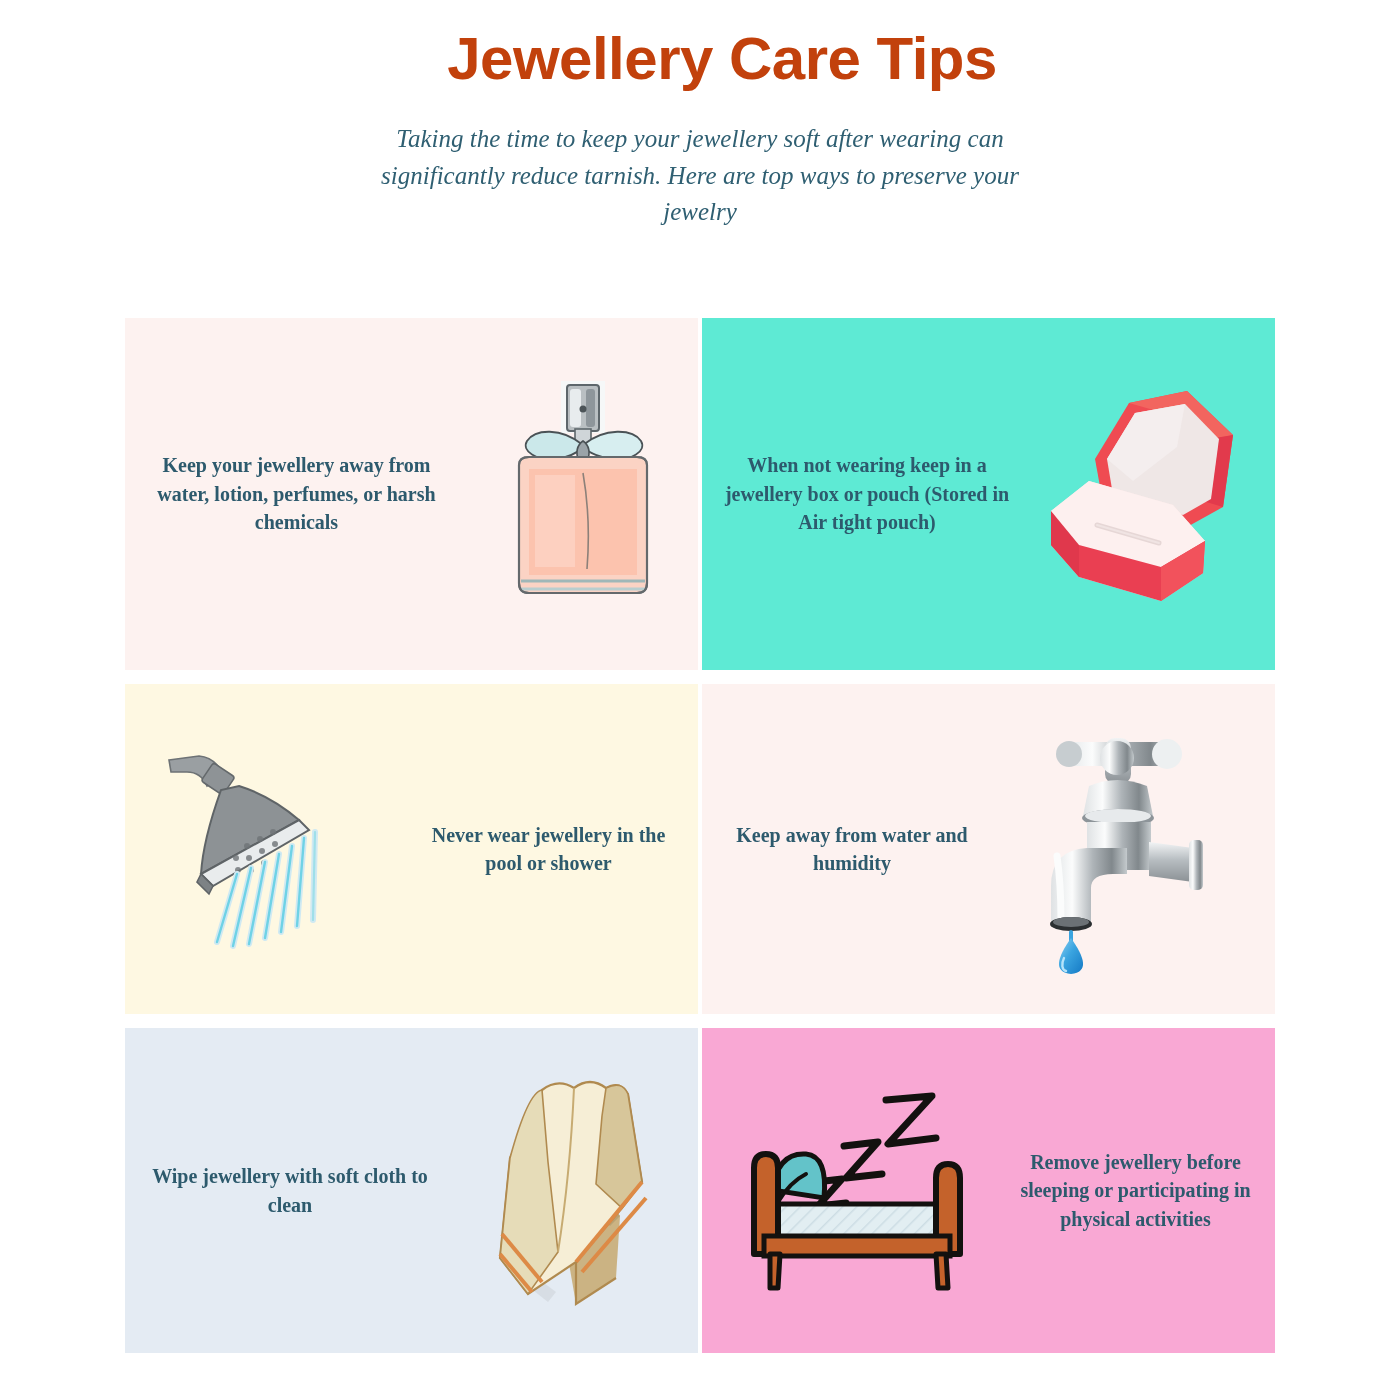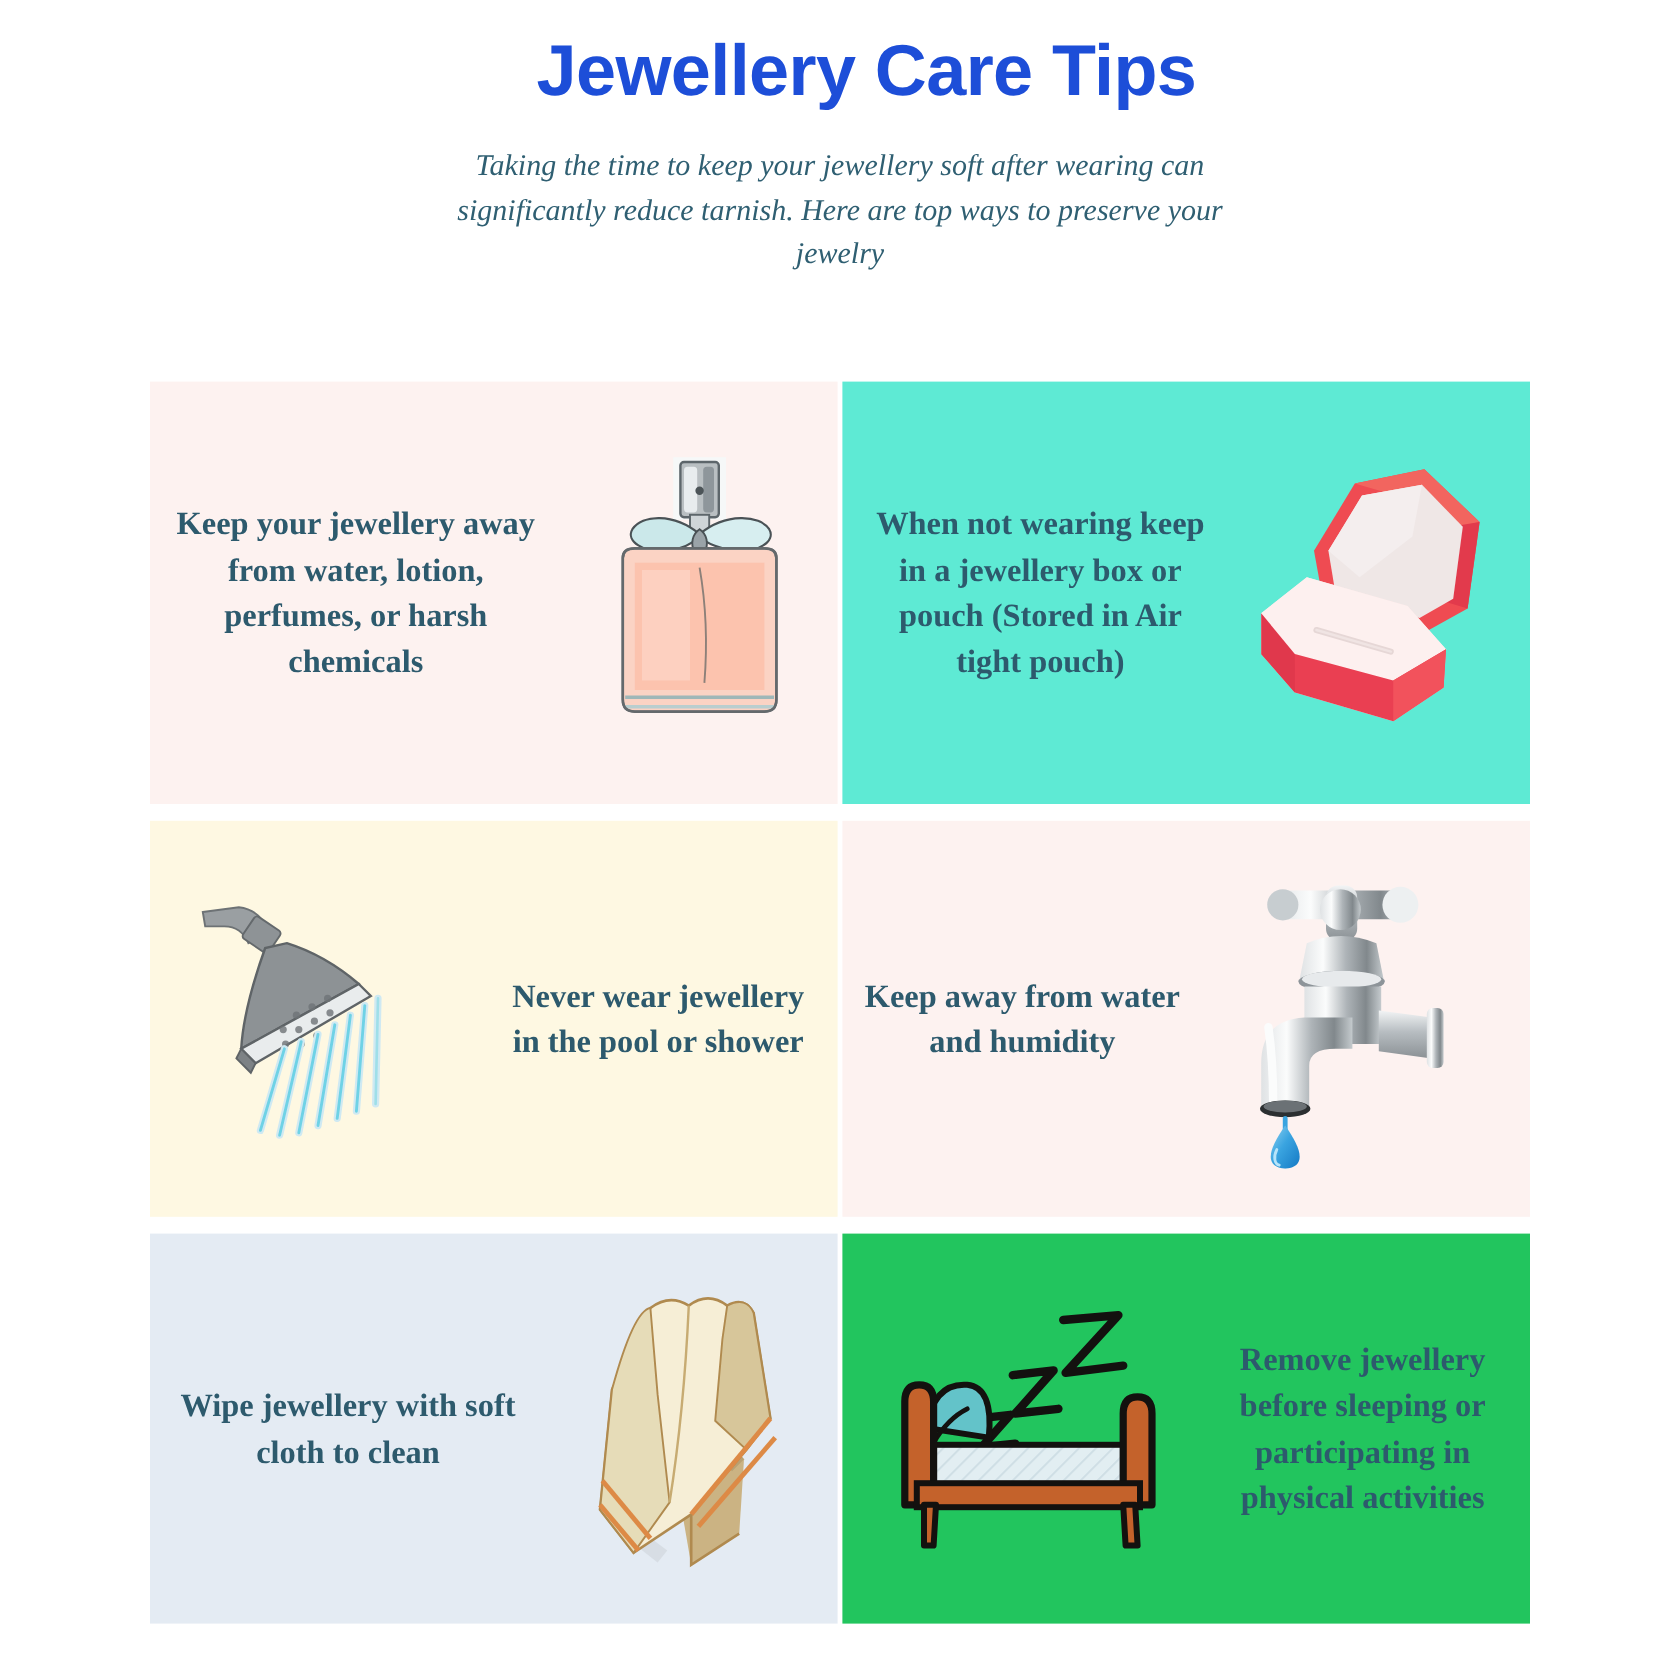--- a/index.html
+++ b/index.html
@@ -27,21 +27,21 @@
     padding-top: 24px;
     text-align: center;
   }
 
   .page-title {
     font-family: "Liberation Sans", sans-serif;
     font-weight: 700;
     font-size: 60px;
     line-height: 1.15;
     letter-spacing: -0.5px;
-    color: #1d4ed8;
+    color: #c2410c;
     padding-left: 44px;
   }
 
   .page-subtitle {
     margin: 28px auto 0 auto;
     width: 640px;
     font-family: "Liberation Serif", serif;
     font-style: italic;
     font-size: 25px;
     line-height: 1.46;
@@ -70,21 +70,21 @@
 
   .card.text-left  { flex-direction: row; }
   .card.text-right { flex-direction: row-reverse; padding-left: 24px; }
 
   .card-text {
     flex: 1 1 auto;
     padding: 0 18px;
     text-align: center;
     font-family: "Liberation Serif", serif;
     font-weight: 700;
-    font-size: 27px;
+    font-size: 20px;
     line-height: 1.42;
     color: #2d5a6d;
   }
 
   .card-art {
     flex: 0 0 auto;
     width: 230px;
     height: 100%;
     display: flex;
     align-items: center;
@@ -288,21 +288,21 @@
           <path d="M176 132 L 112 206" stroke="#dd8a46" stroke-width="4" fill="none"></path>
 
           <path d="M32 168 L 72 216" stroke="#dd8a46" stroke-width="4" fill="none"></path>
           <path d="M30 188 L 62 226" stroke="#dd8a46" stroke-width="4" fill="none"></path>
 
           <path d="M106 196 L 106 238 L 146 212" fill="none" stroke="#b08a4f" stroke-width="2.2"></path>
         </svg>
       </div>
     </div>
 
-    <div class="card c6 text-right" style="background:#22c55e">
+    <div class="card c6 text-right" style="background:#f9a8d4">
       <div class="card-text">Remove jewellery before sleeping or participating in physical activities</div>
       <div class="card-art">
         <svg width="250" height="210" viewBox="0 0 250 210">
           <defs>
             <pattern id="hatch" width="10" height="10" patternUnits="userSpaceOnUse" patternTransform="rotate(45)">
               <rect width="10" height="10" fill="#e2eef2"></rect>
               <line x1="0" y1="0" x2="0" y2="10" stroke="#cddde4" stroke-width="3"></line>
             </pattern>
           </defs>
 

